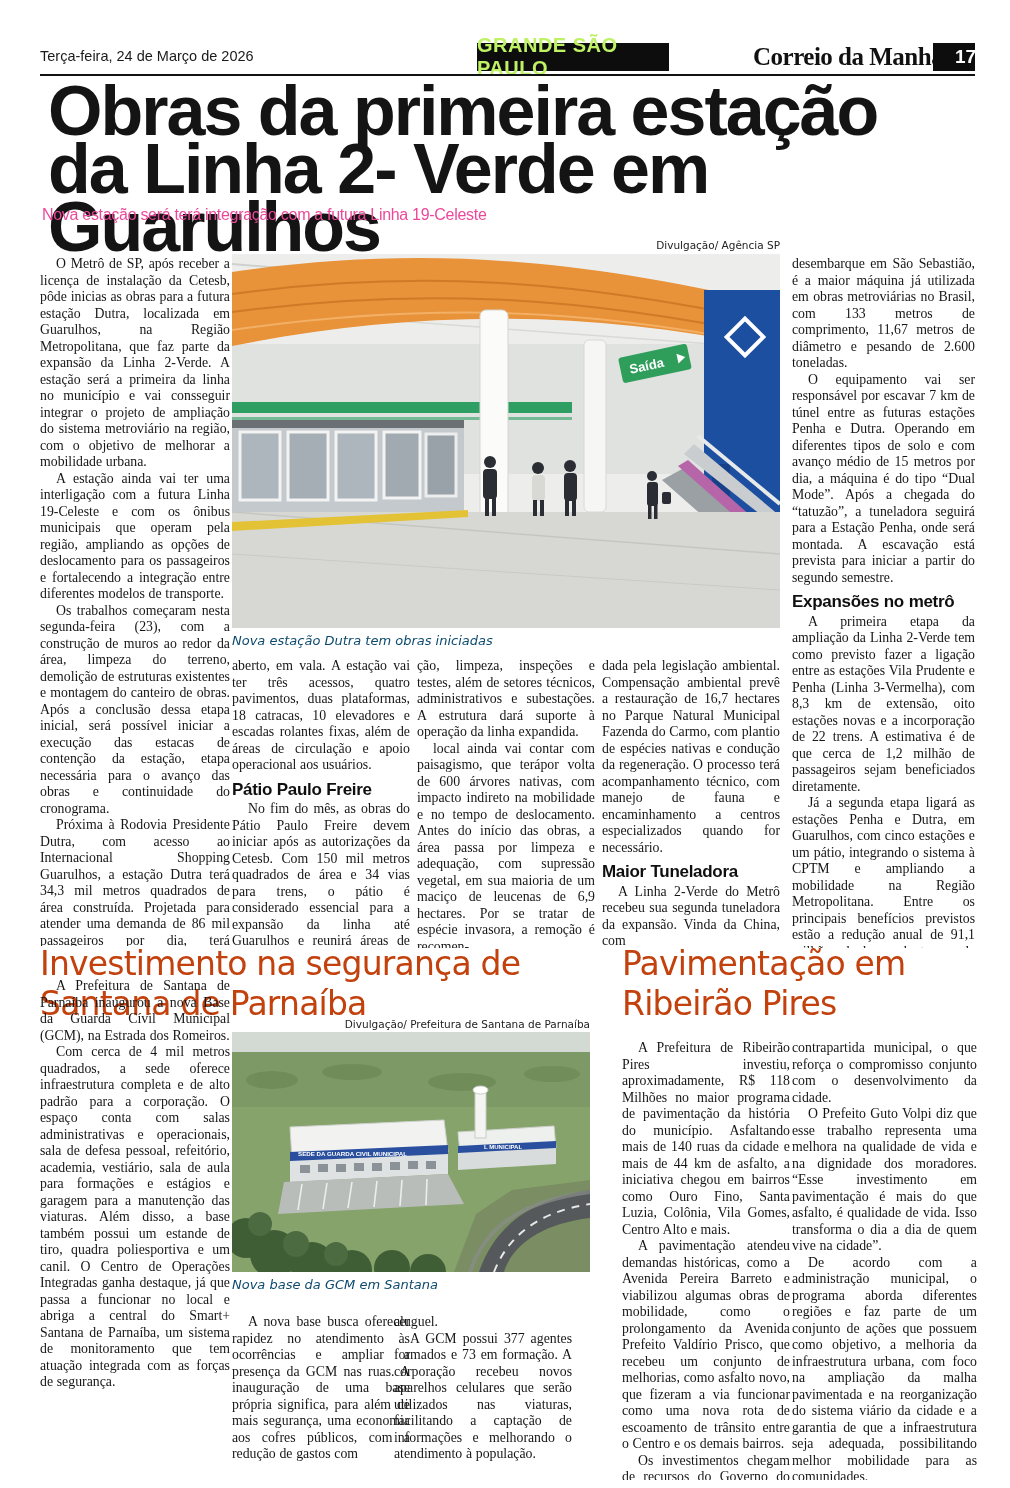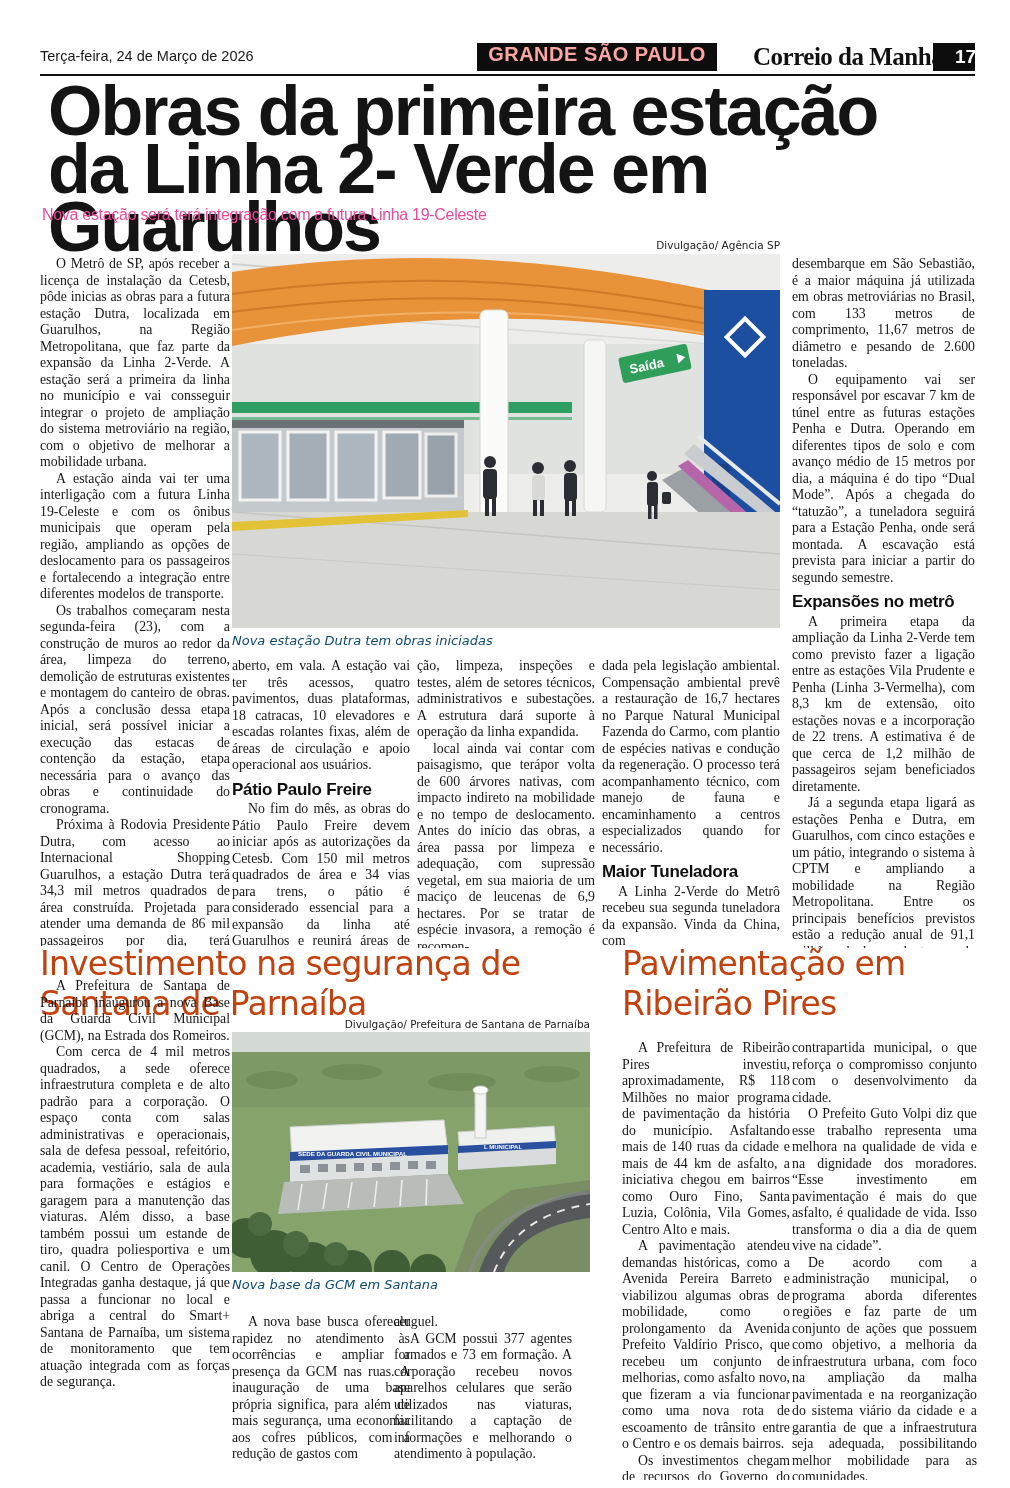--- a/index.html
+++ b/index.html
@@ -3,23 +3,23 @@
 <meta charset="utf-8">
 <style>
   * { margin:0; padding:0; box-sizing:border-box; }
   html,body { background:#ffffff; }
   .page { position:relative; width:1010px; height:1488px; background:#fff;
           font-family:"Liberation Serif", serif; color:#111; overflow:hidden; }
   .abs { position:absolute; }
 
   
   .date { left:40px; top:48px; font-family:"Liberation Sans",sans-serif; font-size:14.5px; color:#1a1a1a; }
-  .banner { left:477px; top:43px; width:240px; height:28px; background:#0d0d0d; color:#fca5a5;
+  .banner { left:477px; top:43px; width:192px; height:28px; background:#0d0d0d; color:#bef264;
             font-family:"Liberation Sans",sans-serif; font-weight:700; font-size:20px;
-            display:flex; align-items:flex-start; justify-content:center; letter-spacing:.5px; }
+            display:flex; align-items:center; justify-content:center; letter-spacing:.5px; }
   .masthead { left:753px; top:43px; width:175px; font-family:"Liberation Serif",serif;
               font-weight:700; font-size:25px; letter-spacing:-.5px; line-height:28px; white-space:nowrap; }
   .pagenum { left:933px; top:43px; width:42px; height:28px; background:#0d0d0d; color:#fff;
              font-family:"Liberation Sans",sans-serif; font-weight:700; font-size:19px;
              display:flex; align-items:center; justify-content:center;padding-left:23px; }
   .rule { left:40px; top:74px; width:935px; height:2px; background:#111; }
 
   
   .headline1 { left:48px; top:82px; width:915px; font-family:"Liberation Sans",sans-serif;
                font-weight:700; font-size:70px; line-height:58px; letter-spacing:-2px; color:#141414; }

